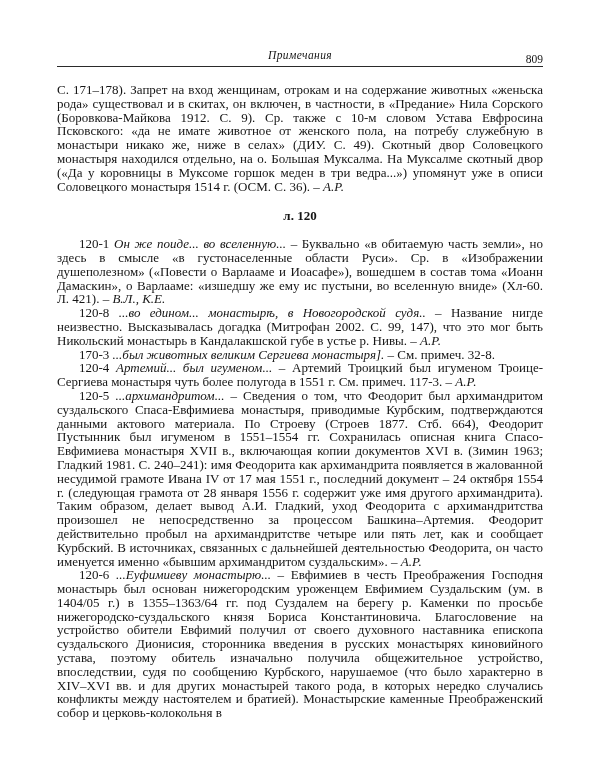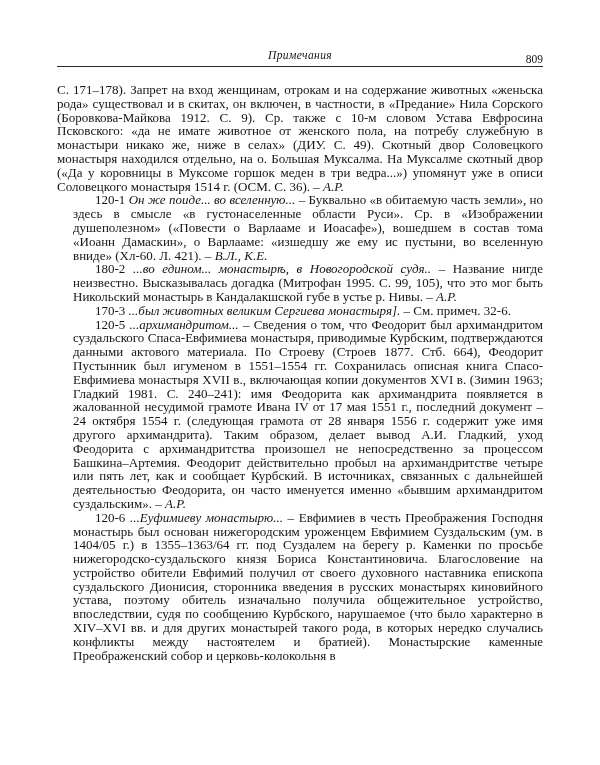--- a/index.html
+++ b/index.html
@@ -40,39 +40,41 @@
     margin: 3px 0 16px 0;
   }
   .text-body p.para {
     margin: 0;
     font-size: 13px;
     line-height: 13.8px;
     text-align: justify;
     hyphens: auto;
   }
   .text-body p.plain { text-indent: 0; }
-  .text-body p.note  { text-indent: 22px; margin-left: 16px; }
+  .text-body p.note  { text-indent: 22px; }
   .text-body p.heading {
     text-align: center;
     text-indent: 0;
     font-weight: bold;
     margin: 16px 0 14px 0;
   }
   .it { font-style: italic; }
 </style>
 </head>
 <body>
 
 <div class="page">
   <div class="running-head">
     <span class="running-title">Примечания</span>
     <span class="page-number">809</span>
   </div>
   <hr class="head-rule">
   <div class="text-body">
       <p class="para plain"><span>С. 171–178). Запрет на вход женщинам, отрокам и на содержание животных «женьска рода» существовал и в скитах, он включен, в частности, в «Предание» Нила Сорского (Боровкова-Майкова 1912. С. 9). Ср. также с 10-м словом Устава Евфросина Псковского: «да не имате животное от женского пола, на потребу служебную в монастыри никако же, ниже в селах» (ДИУ. С. 49). Скотный двор Соловецкого монастыря находился отдельно, на о. Большая Муксалма. На Муксалме скотный двор («Да у коровницы в Муксоме горшок меден в три ведра...») упомянут уже в описи Соловецкого монастыря 1514 г. (ОСМ. С. 36). – </span><span class="it">А.Р.</span></p>
+      <p class="para heading"><span>л. 120</span></p>
       <p class="para note"><span>120-1 </span><span class="it">Он же поиде... во вселенную...</span><span> – Буквально «в обитаемую часть земли», но здесь в смысле «в густонаселенные области Руси». Ср. в «Изображении душеполезном» («Повести о Варлааме и Иоасафе»), вошедшем в состав тома «Иоанн Дамаскин», о Варлааме: «изшедшу же ему ис пустыни, во вселенную вниде» (Хл-60. Л. 421). – </span><span class="it">В.Л., К.Е.</span></p>
-      <p class="para note"><span>180-2 </span><span class="it">...во едином... монастырѣ, в Новогородской судя..</span><span> – Название нигде неизвестно. Высказывалась догадка (Митрофан 1995. С. 99, 105), что это мог быть Никольский монастырь в Кандалакшской губе в устье р. Нивы. – </span><span class="it">А.Р.</span></p>
-      <p class="para note"><span>170-3 </span><span class="it">...был животных великим Сергиева монастыря].</span><span> – См. примеч. 32-6.</span></p>
+      <p class="para note"><span>120-8 </span><span class="it">...во едином... монастырѣ, в Новогородской судя..</span><span> – Название нигде неизвестно. Высказывалась догадка (Митрофан 2002. С. 99, 147), что это мог быть Никольский монастырь в Кандалакшской губе в устье р. Нивы. – </span><span class="it">А.Р.</span></p>
+      <p class="para note"><span>170-3 </span><span class="it">...был животных великим Сергиева монастыря].</span><span> – См. примеч. 32-8.</span></p>
+      <p class="para note"><span>120-4 </span><span class="it">Артемий... был игуменом...</span><span> – Артемий Троицкий был игуменом Троице-Сергиева монастыря чуть более полугода в 1551 г. См. примеч. 117-3. – </span><span class="it">А.Р.</span></p>
       <p class="para note"><span>120-5 </span><span class="it">...архимандритом...</span><span> – Сведения о том, что Феодорит был архимандритом суздальского Спаса-Евфимиева монастыря, приводимые Курбским, подтверждаются данными актового материала. По Строеву (Строев 1877. Стб. 664), Феодорит Пустынник был игуменом в 1551–1554 гг. Сохранилась описная книга Спасо-Евфимиева монастыря XVII в., включающая копии документов XVI в. (Зимин 1963; Гладкий 1981. С. 240–241): имя Феодорита как архимандрита появляется в жалованной несудимой грамоте Ивана IV от 17 мая 1551 г., последний документ – 24 октября 1554 г. (следующая грамота от 28 января 1556 г. содержит уже имя другого архимандрита). Таким образом, делает вывод А.И. Гладкий, уход Феодорита с архимандритства произошел не непосредственно за процессом Башкина–Артемия. Феодорит действительно пробыл на архимандритстве четыре или пять лет, как и сообщает Курбский. В источниках, связанных с дальнейшей деятельностью Феодорита, он часто именуется именно «бывшим архимандритом суздальским». – </span><span class="it">А.Р.</span></p>
       <p class="para note"><span>120-6 </span><span class="it">...Еуфимиеву монастырю...</span><span> – Евфимиев в честь Преображения Господня монастырь был основан нижегородским уроженцем Евфимием Суздальским (ум. в 1404/05 г.) в 1355–1363/64 гг. под Суздалем на берегу р. Каменки по просьбе нижегородско-суздальского князя Бориса Константиновича. Благословение на устройство обители Евфимий получил от своего духовного наставника епископа суздальского Дионисия, сторонника введения в русских монастырях киновийного устава, поэтому обитель изначально получила общежительное устройство, впоследствии, судя по сообщению Курбского, нарушаемое (что было характерно в XIV–XVI вв. и для других монастырей такого рода, в которых нередко случались конфликты между настоятелем и братией). Монастырские каменные Преображенский собор и церковь-колокольня в</span></p>
     </div>
 </div>
 
 </body></html>

